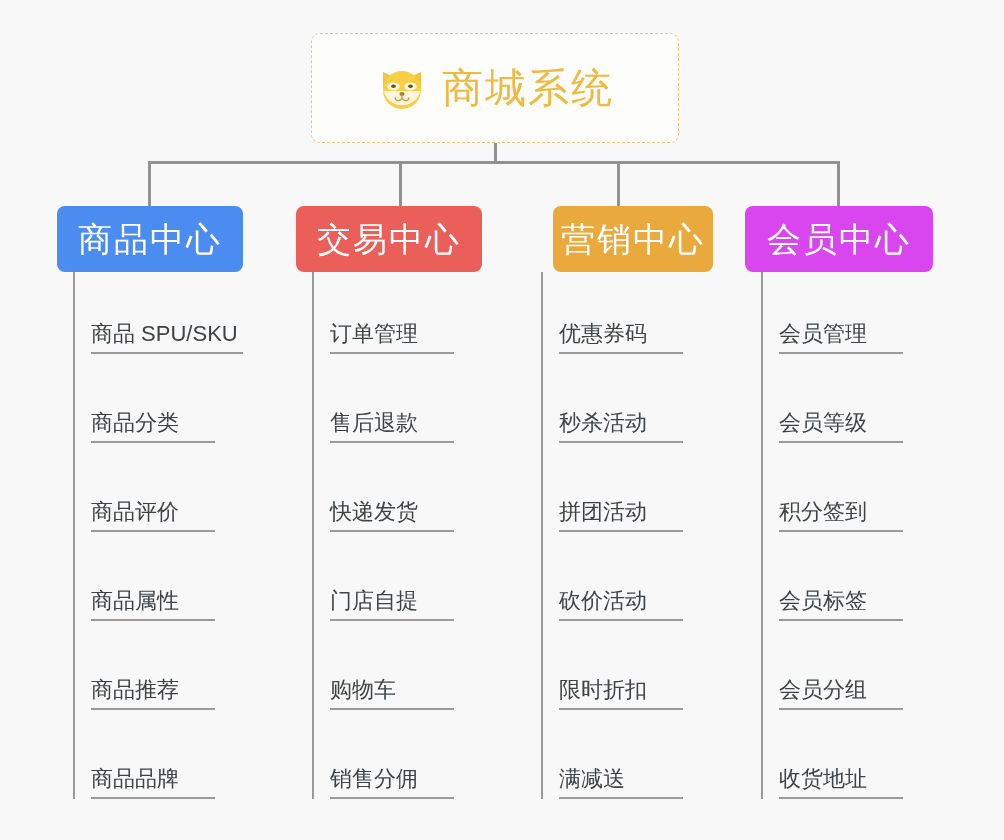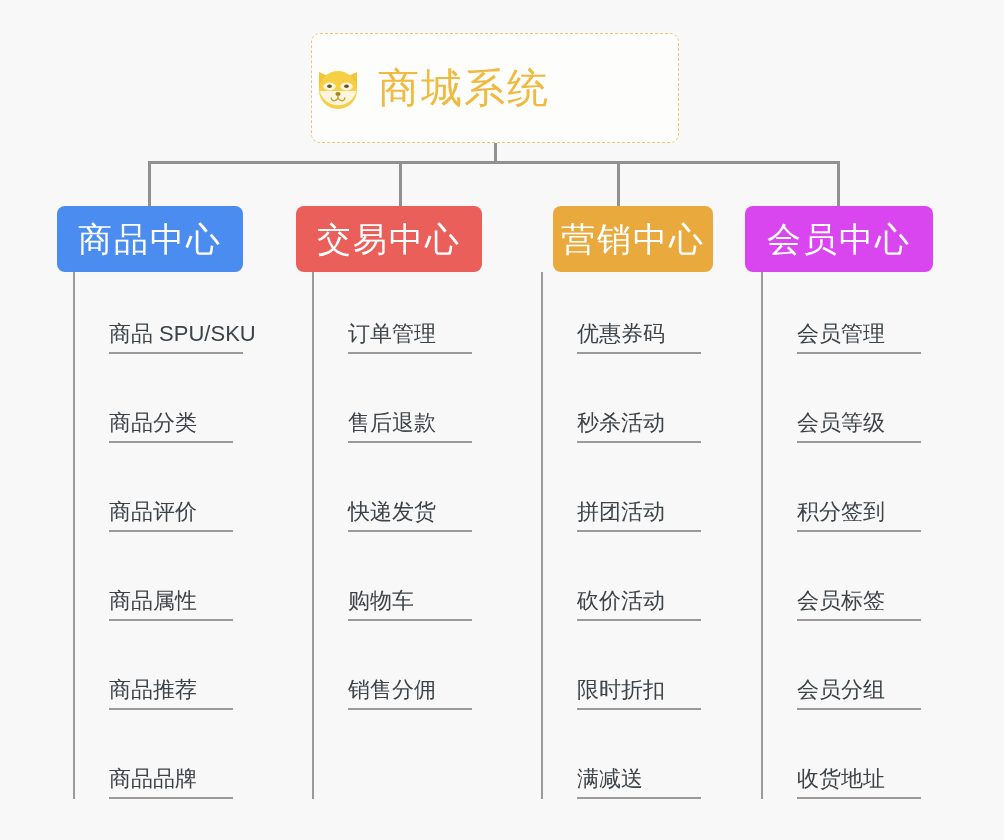--- a/index.html
+++ b/index.html
@@ -25,21 +25,21 @@
     left: 311px;
     top: 33px;
     width: 368px;
     height: 110px;
     box-sizing: border-box;
     background: #fdfdfc;
     border: 1px dashed #f0c478;
     border-radius: 9px;
     display: flex;
     align-items: center;
-    justify-content: flex-start;
+    justify-content: center;
     gap: 14px;
   }
   .root-icon {
     width: 52px;
     height: 52px;
     flex: 0 0 52px;
     position: relative;
     display: block;
   }
   .root-title {
@@ -102,21 +102,21 @@
     top: 0;
     width: 2px;
     background: #9a9a9a;
   }
   .leaf-item {
     position: relative;
     height: 89px;
     box-sizing: border-box;
     display: flex;
     align-items: flex-end;
-    padding-left: 36px;
+    padding-left: 18px;
     padding-bottom: 7px;
   }
   .leaf-label {
     font-size: 22px;
     color: #3d4347;
     line-height: 1.15;
     white-space: nowrap;
     border-bottom: 2px solid #9a9a9a;
     padding: 0 6px 6px 0;
     min-width: 118px;
@@ -195,20 +195,23 @@
       <div class="leaf-item">
         <span class="leaf-label">订单管理</span>
       </div>
       <div class="leaf-item">
         <span class="leaf-label">售后退款</span>
       </div>
       <div class="leaf-item">
         <span class="leaf-label">快递发货</span>
       </div>
       <div class="leaf-item">
+        <span class="leaf-label">门店自提</span>
+      </div>
+      <div class="leaf-item">
         <span class="leaf-label">购物车</span>
       </div>
       <div class="leaf-item">
         <span class="leaf-label">销售分佣</span>
       </div>
     </div>
   </div>
 
   <div class="column" style="left:525px; width:188px;">
     <div class="col-header" style="background: rgb(233, 169, 60); color: rgb(255, 255, 255); margin-left: 28px;">

